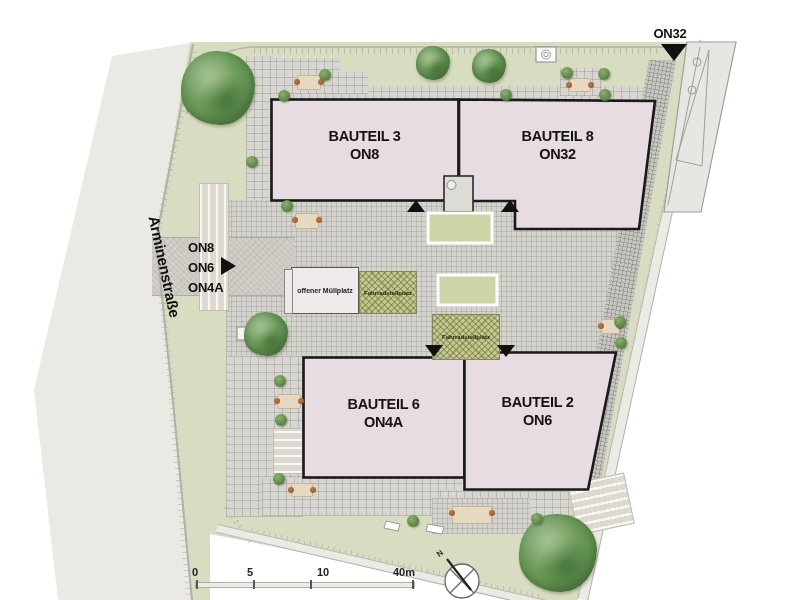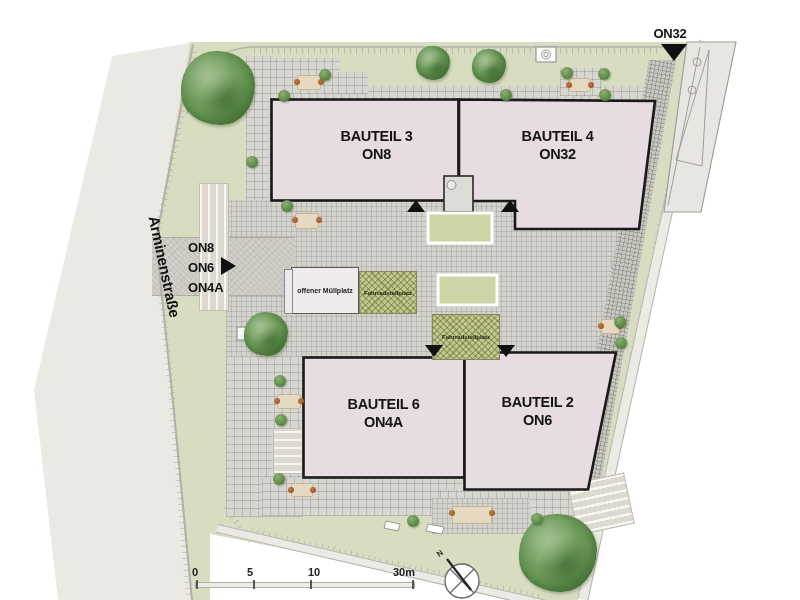--- a/index.html
+++ b/index.html
@@ -162,26 +162,26 @@
   <div class="abs" style="left:284px;top:269px;width:7px;height:43px;background:#efe9eb;border:1px solid #8a8a8a;z-index:30;"></div>
   <div class="small-box bike" style="left:359px;top:271px;width:56px;height:41px;">
     <span>Fahrradstellplatz</span>
   </div>
   <div class="small-box bike" style="left:432px;top:314px;width:66px;height:44px;">
     <span>Fahrradstellplatz</span>
   </div>
 
   <div class="lbl street-v ztxt" style="left:112px;top:258px;width:105px;text-align:center;">Arminenstraße</div>
 
-  <div class="bldg-label" style="left:271px;top:128px;width:187px;margin-left:12px;">
+  <div class="bldg-label" style="left:271px;top:128px;width:187px;">
     <div>BAUTEIL 3</div>
     <div>ON8</div>
   </div>
   <div class="bldg-label" style="left:470px;top:128px;width:175px;">
-    <div>BAUTEIL 4</div>
+    <div>BAUTEIL 8</div>
     <div>ON32</div>
   </div>
   <div class="bldg-label" style="left:303px;top:396px;width:161px;">
     <div>BAUTEIL 6</div>
     <div>ON4A</div>
   </div>
   <div class="bldg-label" style="left:465px;top:394px;width:145px;text-align:center;">
     <div>BAUTEIL 2</div>
     <div>ON6</div>
   </div>
@@ -227,22 +227,22 @@
   <div class="table-spot ztbl" style="left:569px;top:78px;width:20px;height:12px;"></div>
   <div class="table-spot ztbl" style="left:295px;top:213px;width:22px;height:14px;"></div>
   <div class="table-spot ztbl" style="left:277px;top:394px;width:22px;height:13px;"></div>
   <div class="table-spot ztbl" style="left:291px;top:483px;width:20px;height:12px;"></div>
   <div class="table-spot ztbl" style="left:452px;top:506px;width:38px;height:16px;"></div>
   <div class="table-spot ztbl" style="left:601px;top:319px;width:17px;height:13px;"></div>
 
   <div class="abs ztxt" style="left:195px;top:566px;width:230px;height:26px;">
     <span class="sb-label" style="left:-3px;top:0;">0</span>
     <span class="sb-label" style="left:52px;top:0;">5</span>
-    <span class="sb-label" style="left:113px;top:0;">10</span>
-    <span class="sb-label" style="left:198px;top:0;">30m</span>
+    <span class="sb-label" style="left:122px;top:0;">10</span>
+    <span class="sb-label" style="left:198px;top:0;">40m</span>
     <div class="sb-bar" style="left:0;top:16px;width:218px;">
       <div class="sb-tick" style="left:0;"></div>
       <div class="sb-tick" style="left:57px;"></div>
       <div class="sb-tick" style="left:114px;"></div>
       <div class="sb-tick" style="left:216px;"></div>
     </div>
   </div>
 
   <div class="north-label ztxt" style="left:437px;top:549px;">N</div>
 

